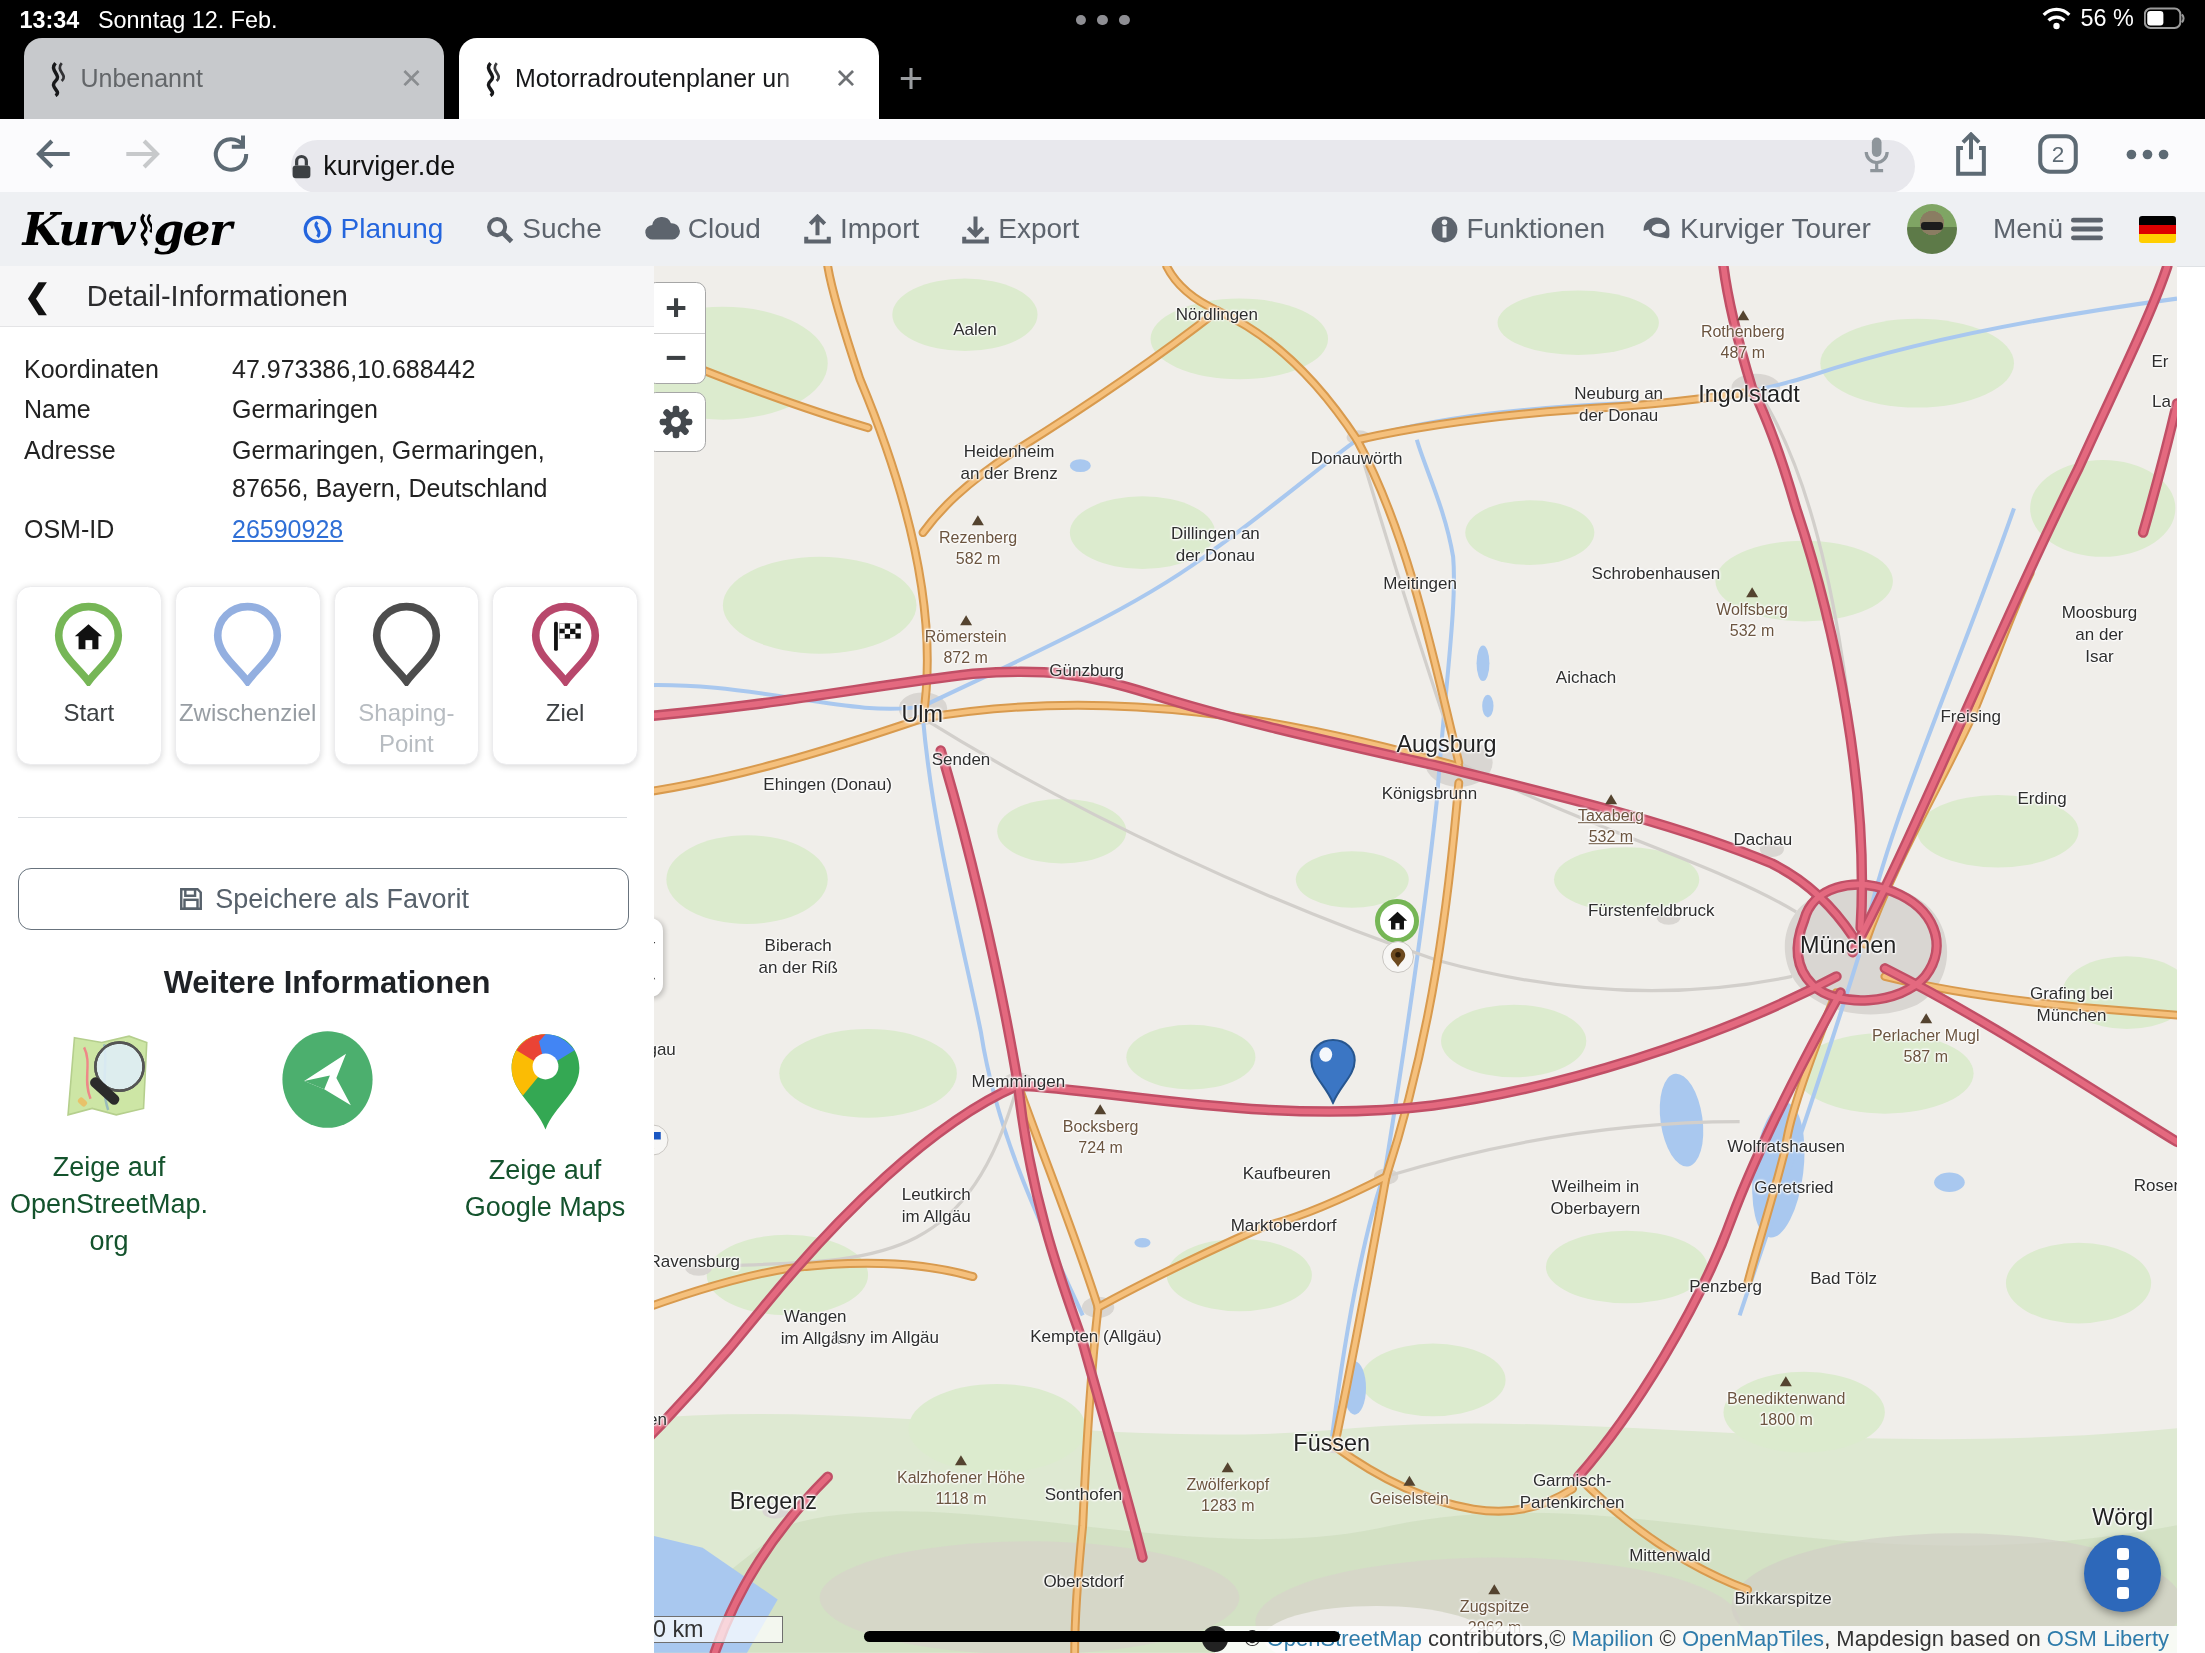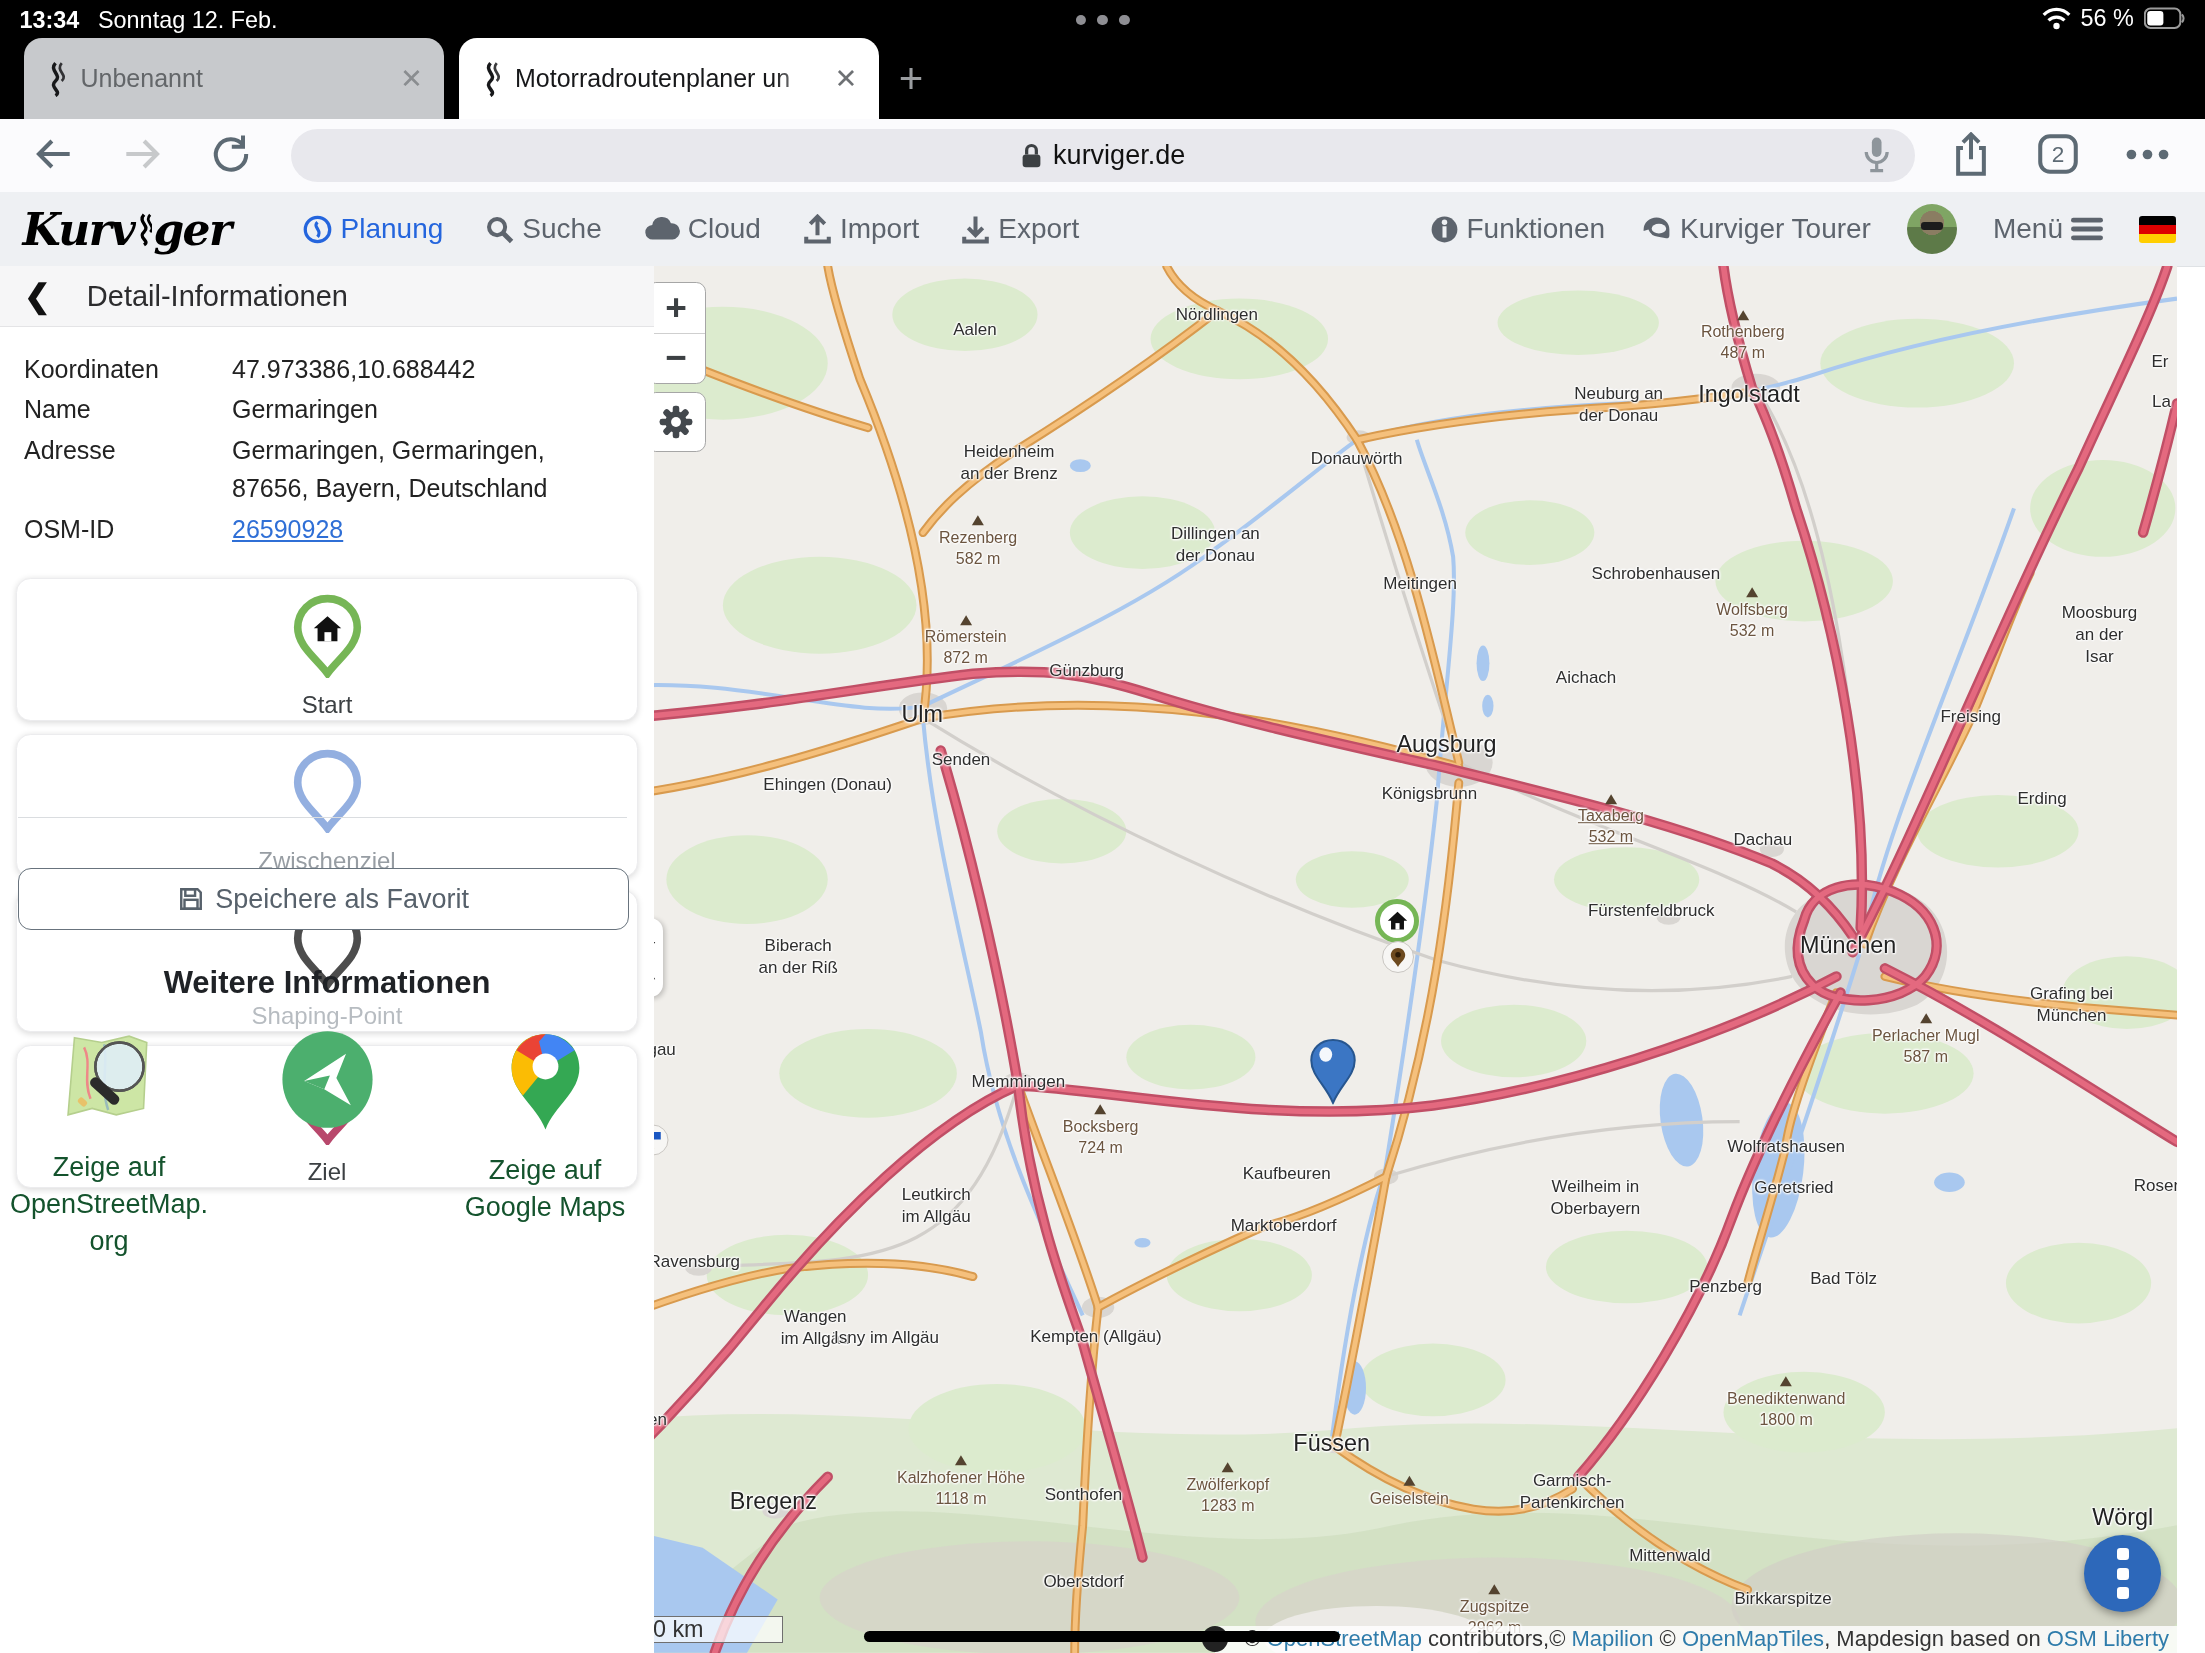--- a/index.html
+++ b/index.html
@@ -22,22 +22,22 @@
   .tab .title{flex:1;white-space:nowrap;overflow:hidden;
        -webkit-mask-image:linear-gradient(90deg,#000 85%,transparent);
        mask-image:linear-gradient(90deg,#000 85%,transparent);}
   .tab .x{font-size:27.4px;color:#8a8d90;font-weight:400;}
   .newtab{width:65px;height:81px;display:flex;align-items:center;justify-content:center;
        color:#9a9da0;font-size:42px;font-weight:300;}
   
   .toolbar{position:absolute;left:0;top:119px;width:2205px;height:73px;background:#fbfbfd;
        border-bottom:1.6px solid #d9d9db;}
   .nav-ic{position:absolute;top:11.3px;width:48px;height:48px;display:flex;align-items:center;justify-content:center;}
-  .urlpill{position:absolute;left:291px;top:10px;width:1624px;height:53px;background:#e8e8ed;
-       border-radius:27px;display:flex;align-items:center;justify-content:center;gap:11.3px;
+  .urlpill{position:absolute;left:291px;top:21px;width:1624px;height:53px;background:#e8e8ed;
+       border-radius:27px;display:flex;align-items:center;justify-content:flex-start;gap:11.3px;
        font-size:27px;color:#111;}
   
   .appheader{position:absolute;left:0;top:192px;width:2205px;height:74px;background:#eef0f3;
        border-bottom:0.8px solid #dfe2e5;display:flex;align-items:center;}
   .logo{font-family:"DejaVu Serif",serif;font-style:italic;font-weight:700;font-size:44px;
        color:#000;margin-left:22.6px;letter-spacing:-1.6px;display:flex;align-items:center;}
   .mainnav{display:flex;align-items:center;gap:42px;margin-left:71px;}
   .navitem{display:flex;align-items:center;gap:8px;font-size:28px;color:#5d646d;}
   .navitem.active{color:#2465dd;}
   .hright{margin-left:auto;display:flex;align-items:center;gap:36px;margin-right:29px;}
@@ -50,21 +50,21 @@
   
   .content{position:absolute;left:0;top:266px;width:2205px;height:1387px;}
   .sidebar{position:absolute;left:0;top:0;width:654px;height:1387px;background:#fff;z-index:5;}
   .sb-head{position:absolute;left:0;top:0;width:100%;height:60px;background:#f6f6f7;
        border-bottom:1.6px solid #e4e4e6;display:flex;align-items:center;}
   .sb-back{font-size:32px;font-weight:700;color:#111;margin-left:24px;}
   .sb-title{font-size:29px;color:#2c2c2e;margin-left:36px;}
   .fieldlbl{position:absolute;left:24px;font-size:25px;color:#222;}
   .fieldval{position:absolute;left:232px;font-size:25px;color:#222;}
   .osmlink{color:#2f6fd6;text-decoration:underline;}
-  .cards{position:absolute;left:16px;top:312px;width:622px;height:179px;display:flex;gap:13px;flex-direction:column;}
+  .cards{position:absolute;left:16px;top:320px;width:622px;height:179px;display:flex;gap:13px;}
   .card{flex:1;background:#fff;border:0.8px solid #ececee;border-radius:14.5px;
        box-shadow:0 1.6px 6.5px rgba(0,0,0,.14);display:flex;flex-direction:column;
        align-items:center;justify-content:flex-start;padding-top:14.5px;box-sizing:border-box;}
   .card .lbl{font-size:24px;margin-top:11.3px;text-align:center;line-height:31px;}
   .lbl.dark{color:#3c4043;} .lbl.mid{color:#979da3;} .lbl.light{color:#b7bcc1;}
   .sb-divider{position:absolute;left:18px;top:551px;width:609px;height:0;border-top:1.6px solid #dadde0;}
   .favbtn{position:absolute;left:18px;top:602px;width:609px;height:60px;border:1.6px solid #68737d;
        border-radius:13px;display:flex;align-items:center;justify-content:center;gap:11.3px;
        font-size:27px;color:#57616b;background:#fff;}
   .moretitle{position:absolute;left:0;top:699px;width:100%;text-align:center;font-size:31px;

